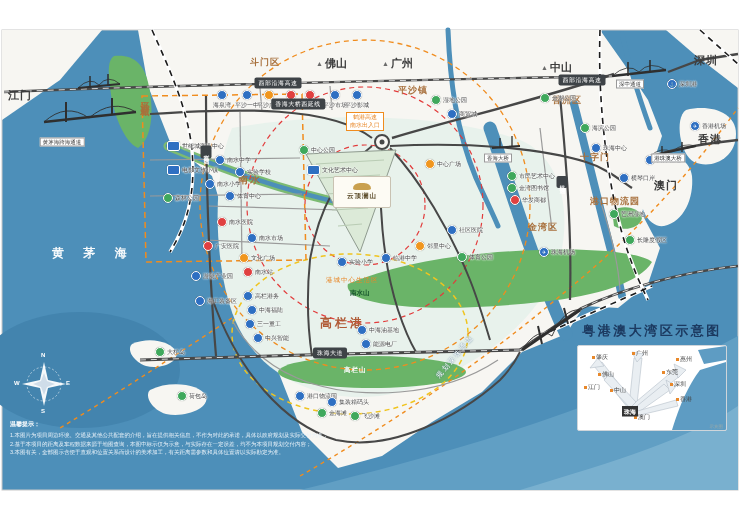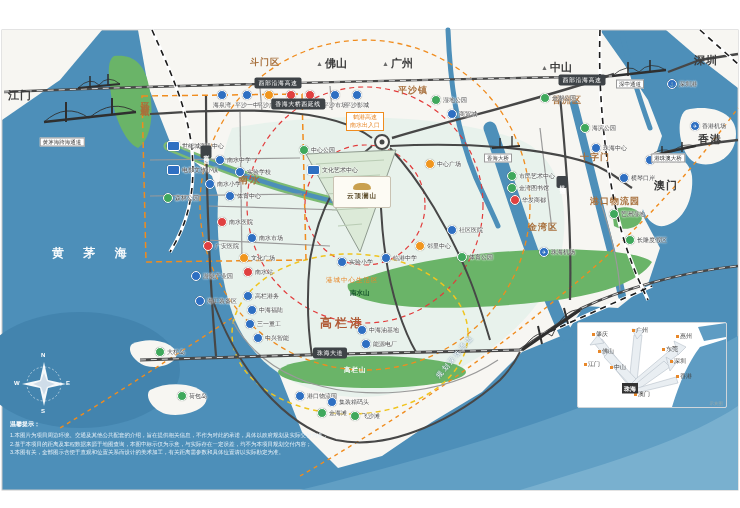--- a/index.html
+++ b/index.html
@@ -487,20 +487,21 @@
   <div class="cl" style="left:66px;top:380px;">E</div>
 
   <div class="notice">
     <div class="ntitle">温馨提示：</div>
     <div class="nline">1.本图片为项目周边环境、交通及其他公共配套的介绍，旨在提供相关信息，不作为对此的承诺，具体以政府规划及实际交付为准；</div>
     <div class="nline">2.基于本项目的距离及车程数据来源于地图查询，本图中标示仅为示意，与实际存在一定误差，均不为本项目规划交付内容；</div>
     <div class="nline">3.本图有关，全部图示含便于直观和位置关系而设计的美术加工，有关距离需参数和具体位置请以实际勘定为准。</div>
   </div>
 
   <div class="inset">
+    <div class="ititle">粤港澳大湾区示意图</div>
     <div class="icard" id="icard">
       <svg width="148" height="84" viewBox="0 0 148 84">
         <path d="M148,16 L122,24 C110,40 102,58 94,84 L148,84 Z" fill="#5e9cc3"></path>
         <path d="M120,4 L148,0 L148,14 L126,18 Z" fill="#5e9cc3"></path>
         <g fill="#e9eef2" stroke="#b5c0ca" stroke-width="0.6">
           <path d="M50,62 L16,20 L24,16 L56,58 Z"></path>
             <path d="M12,22 L20,12 L26,20 Z"></path>
           <path d="M51,60 L56,12 L64,12 L59,58 Z"></path>
             <path d="M54,6 L66,8 L59,16 Z"></path>
           <path d="M53,60 L96,24 L102,30 L58,64 Z"></path>

